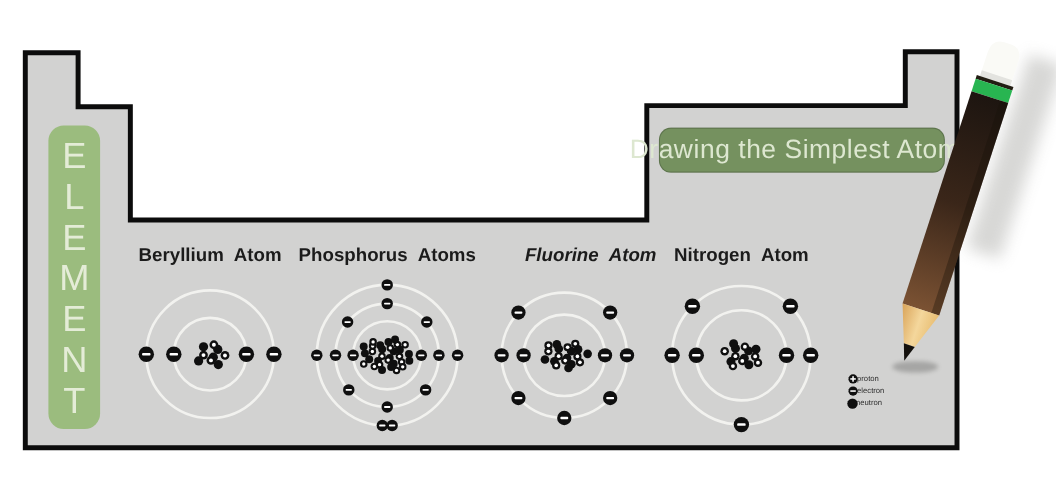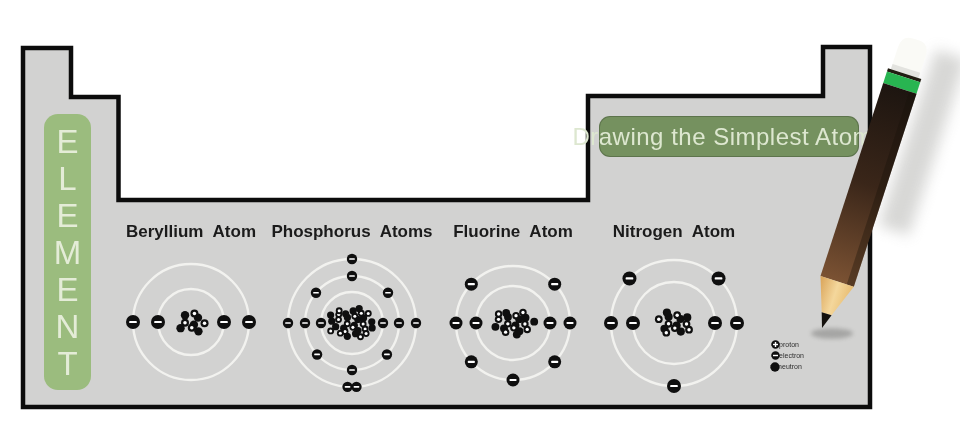--- a/index.html
+++ b/index.html
@@ -253,21 +253,21 @@
       </div>
   </div>
 
   <div class="draw-banner">
     <span>Drawing the Simplest Atoms</span>
   </div>
 
   <div id="labels-layer">
       <div class="atom-title" style="left: 191px;">Beryllium Atom</div>
       <div class="atom-title" style="left: 352px;">Phosphorus Atoms</div>
-      <div class="atom-title" style="left: 513px;">Fluorine Atom</div>
+      <div class="atom-title" style="left: 537px; font-style: italic;">Fluorine Atom</div>
       <div class="atom-title" style="left: 674px; text-align: right;">Nitrogen Atom</div>
     </div>
 
   <div class="legend-row" style="left:771px;top:340px;">
     <svg class="legend-icon" width="9" height="9" viewBox="0 0 9 9">
       <circle cx="4.5" cy="4.5" r="4.2" fill="#0f0f0f"></circle>
       <rect x="2" y="3.8" width="5" height="1.4" fill="#fff"></rect>
       <rect x="3.8" y="2" width="1.4" height="5" fill="#fff"></rect>
     </svg>
     <span class="eq">=</span>

